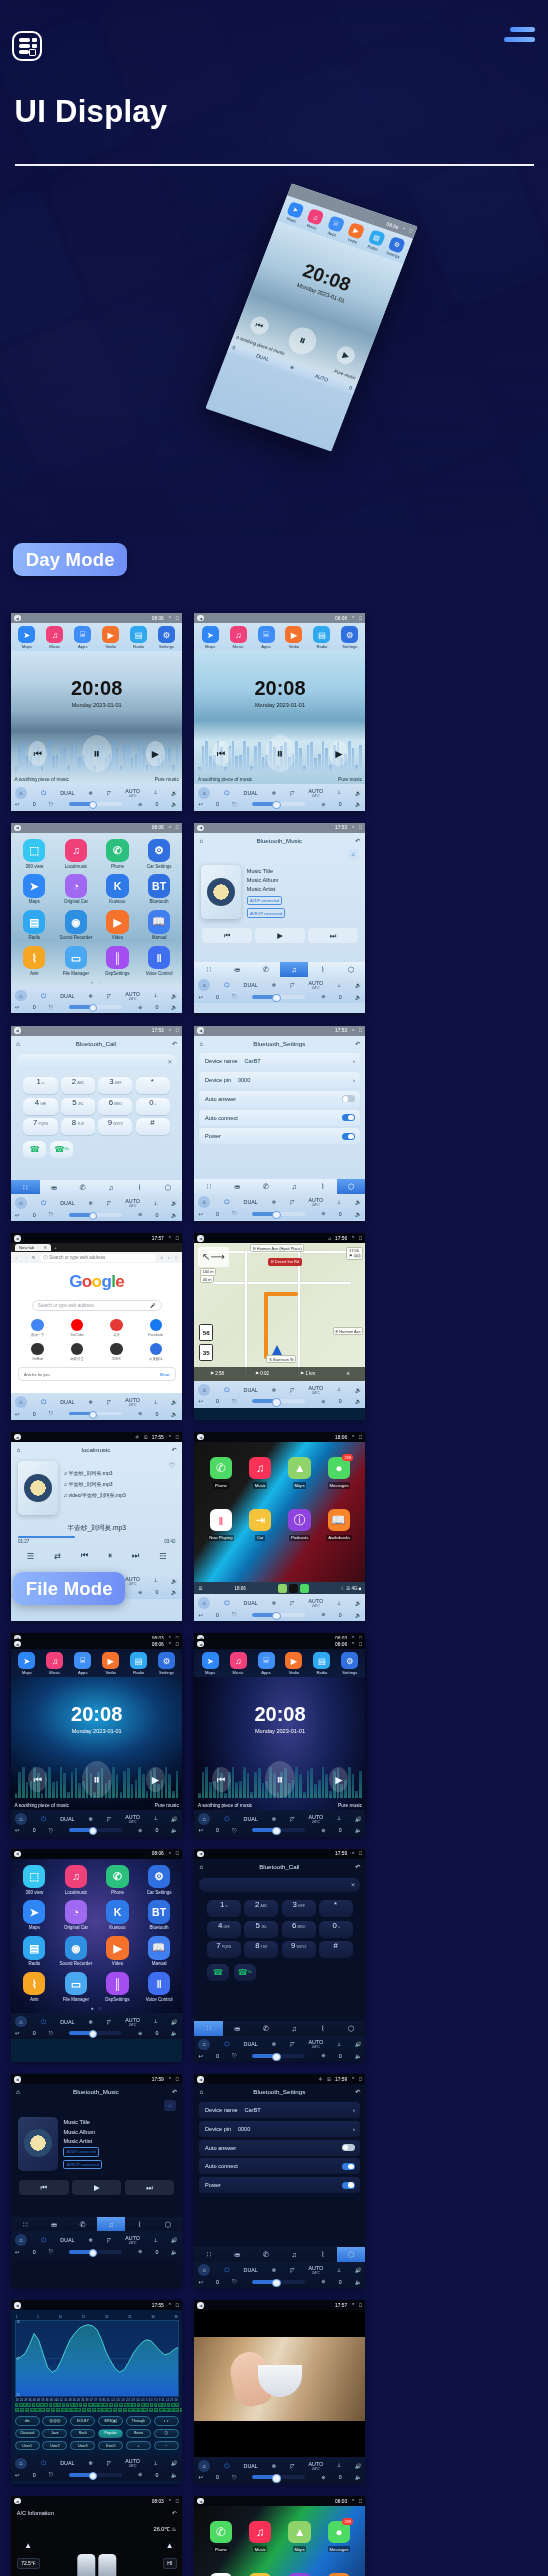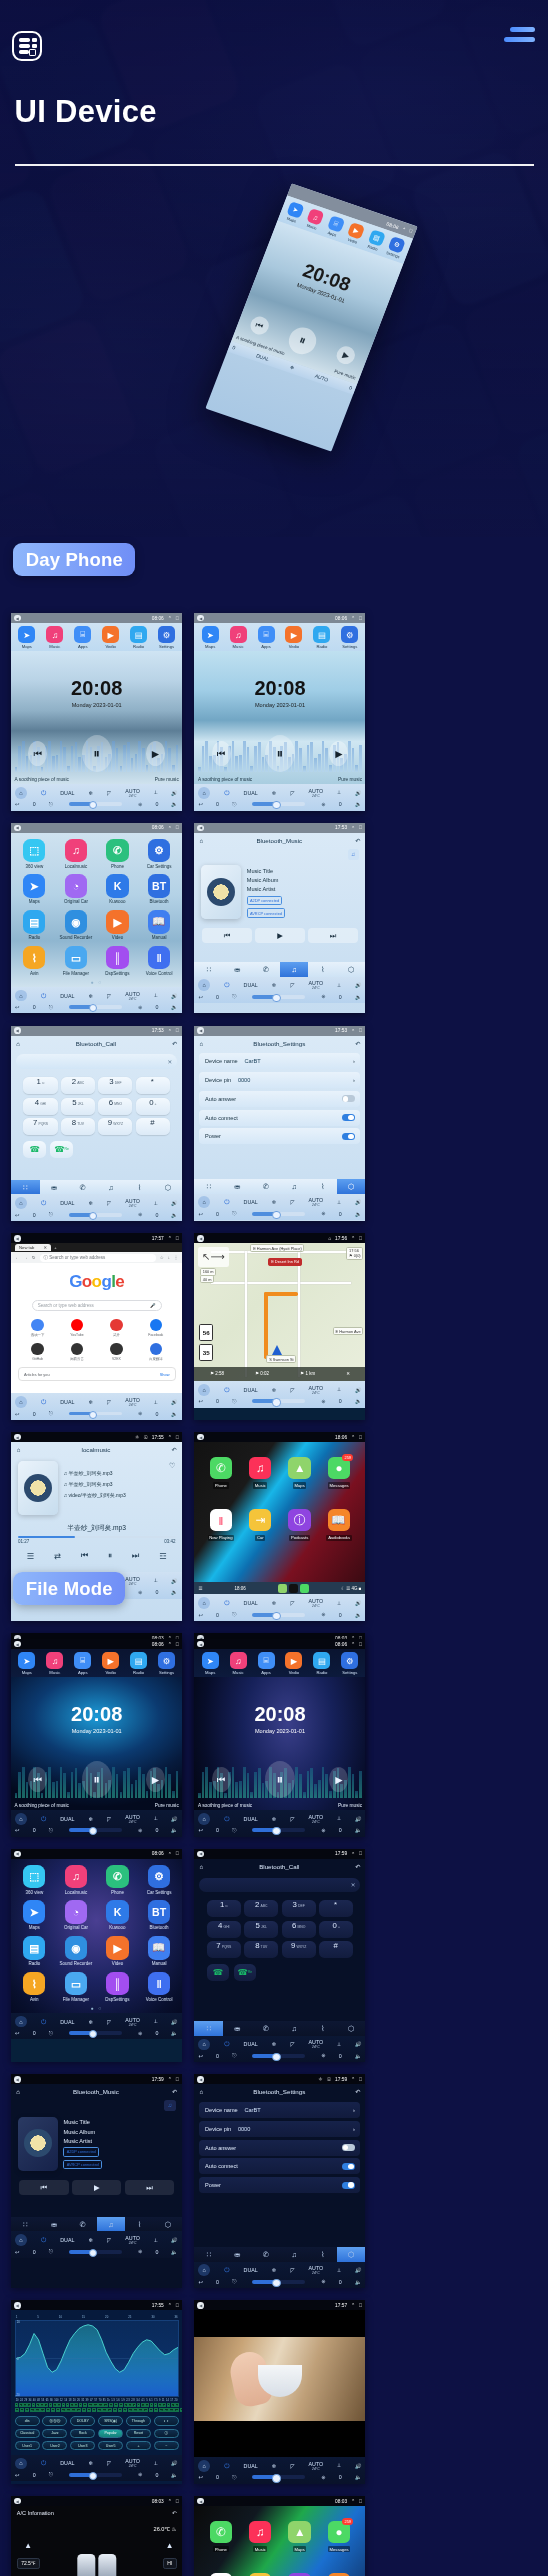--- a/index.html
+++ b/index.html
@@ -314,21 +314,21 @@
 
   <div class="hdr-icon">
       <i></i>
       <i></i>
       <i></i>
     </div>
   <div class="hdr-bars">
       <span></span>
       <span></span>
     </div>
-  <div class="hero-title">UI Device</div>
+  <div class="hero-title">UI Display</div>
   <div class="hero-rule"></div>
 
   <div class="hero-dev">
     <div class="hd-status">
       <span style="margin-left:auto">08:06</span>
       <span style="margin-left:3.4px">⌃</span>
       <span style="margin-left:3.4px">⎕</span>
     </div>
     <div class="hd-apps" id="heroApps">
         <div>
@@ -371,21 +371,21 @@
       <span>0</span>
       <span>DUAL</span>
       <span>❄</span>
       <span>AUTO</span>
       <span>0</span>
     </div>
   </div>
 </div>
 
 <div class="badge-wrap" style="top:543px">
-  <span class="badge">Day Phone</span>
+  <span class="badge">Day Mode</span>
 </div>
 
 <div class="grid" id="dayGrid" style="top:613px">
 <div class="scr">
 
 <div class="sbar">
   <span class="bk">◀</span>
 
   <span>08:06</span>
   <span class="ic">⌃</span>

